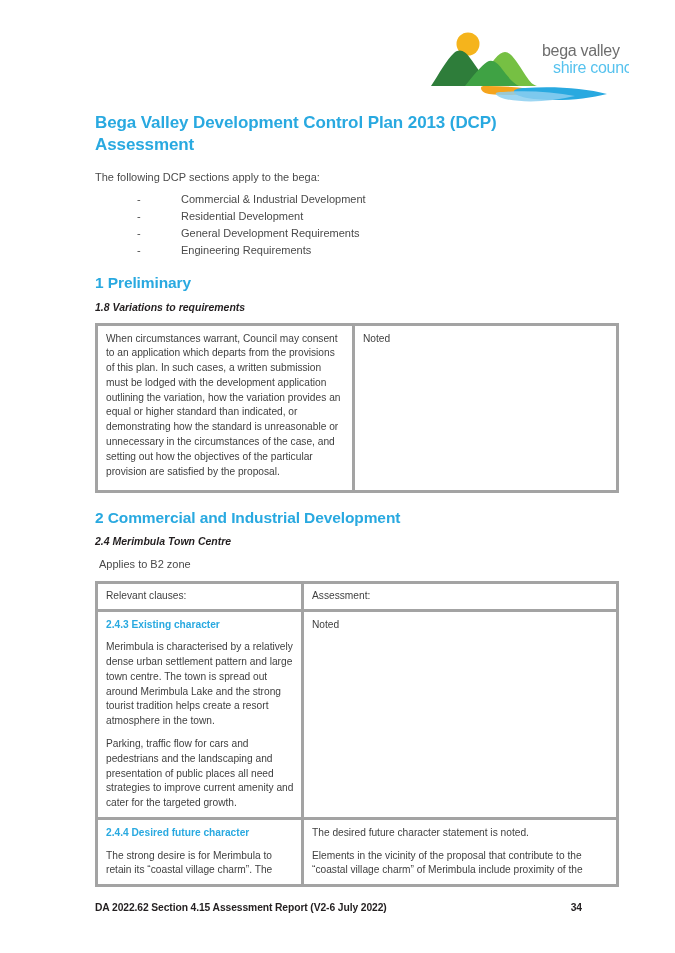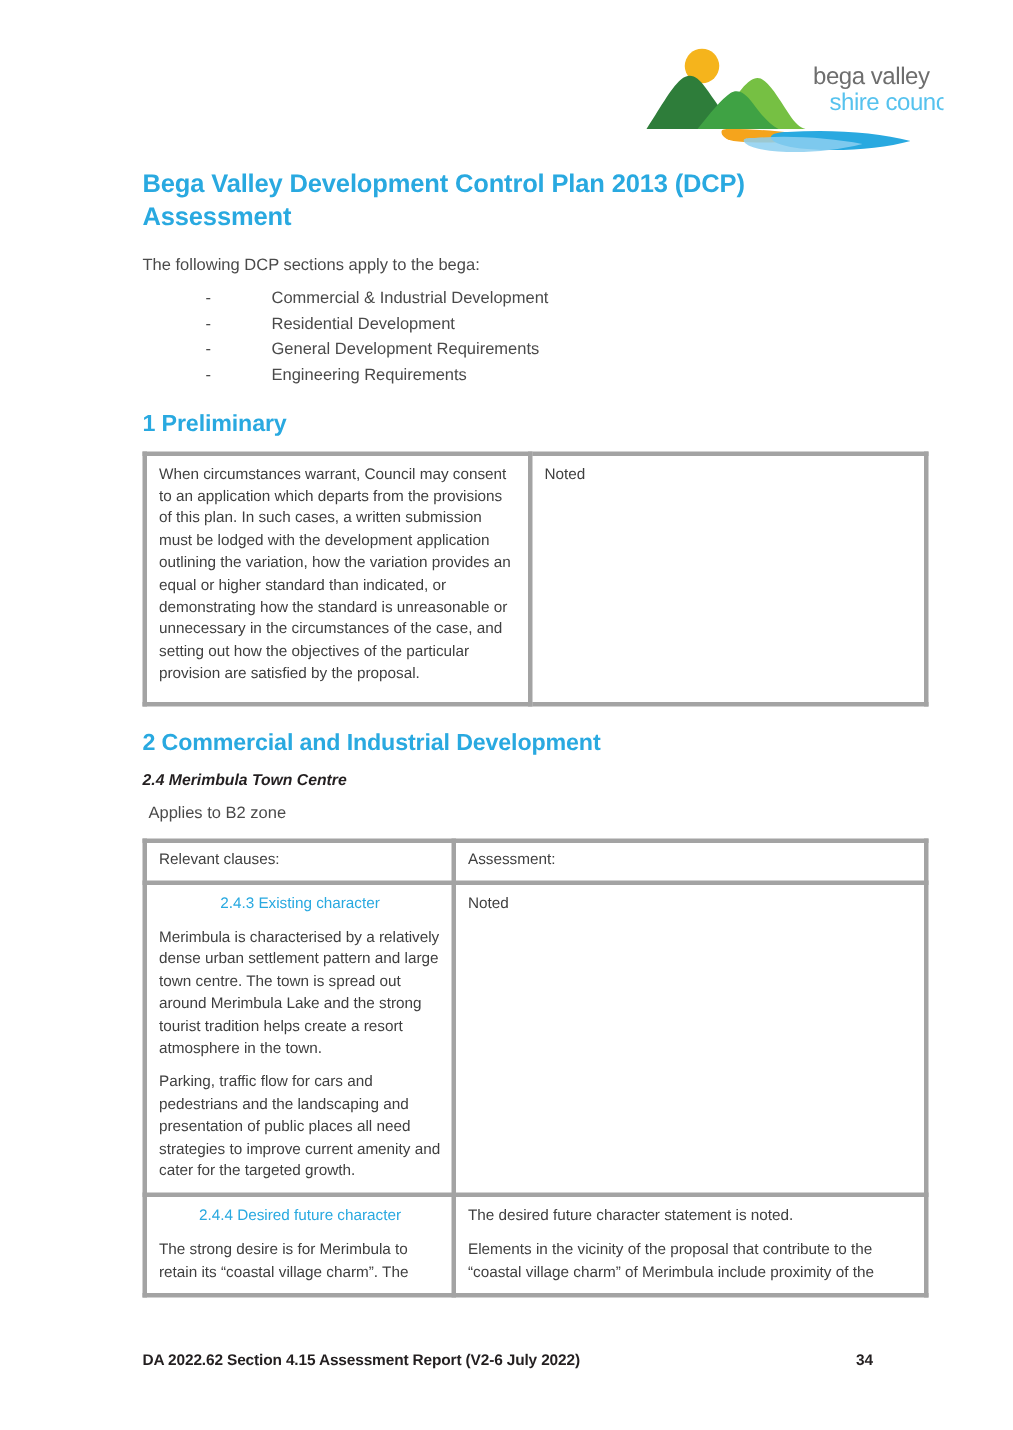--- a/index.html
+++ b/index.html
@@ -130,24 +130,23 @@
     line-height: 1.45;
     color: #3f3f3f;
   }
   table.doc-table td p {
     margin: 0 0 8px 0;
   }
   table.doc-table td p:last-child { margin-bottom: 0; }
 
   .clause-title {
     color: #29a9e0;
-    font-weight: normal;
+    font-weight: bold;
     font-size: 10.2px;
     margin: 0 0 8px 0;
-    text-align: center;
   }
 
   .t1 { margin-top: 2px; }
   .t1 td.left  { width: 239px; height: 152px; }
   .t1 td.right { width: 246px; }
 
   .t2 td.left  { width: 188px; }
   .t2 td.right { width: 297px; }
 
   .t2 td.hdr { padding-top: 5px; padding-bottom: 5px; }
@@ -225,20 +224,21 @@
         <span class="dash">-</span>
         <span>General Development Requirements</span>
       </li>
       <li>
         <span class="dash">-</span>
         <span>Engineering Requirements</span>
       </li>
     </ul>
 
     <h2 class="sec-heading">1 Preliminary</h2>
+    <h3 class="sub-heading">1.8 Variations to requirements</h3>
 
     <table class="doc-table t1">
       <tbody>
           <tr>
         <td class="left">When circumstances warrant, Council may consent to an application which departs from the provisions of this plan. In such cases, a written submission must be lodged with the development application outlining the variation, how the variation provides an equal or higher standard than indicated, or demonstrating how the standard is unreasonable or unnecessary in the circumstances of the case, and setting out how the objectives of the particular provision are satisfied by the proposal.</td>
         <td class="right">Noted</td>
       </tr>
     </tbody>
       </table>
 

